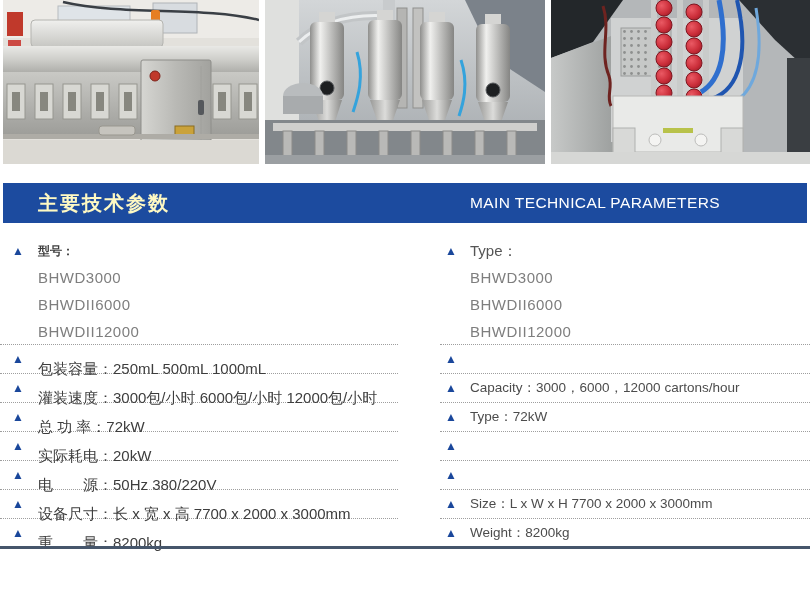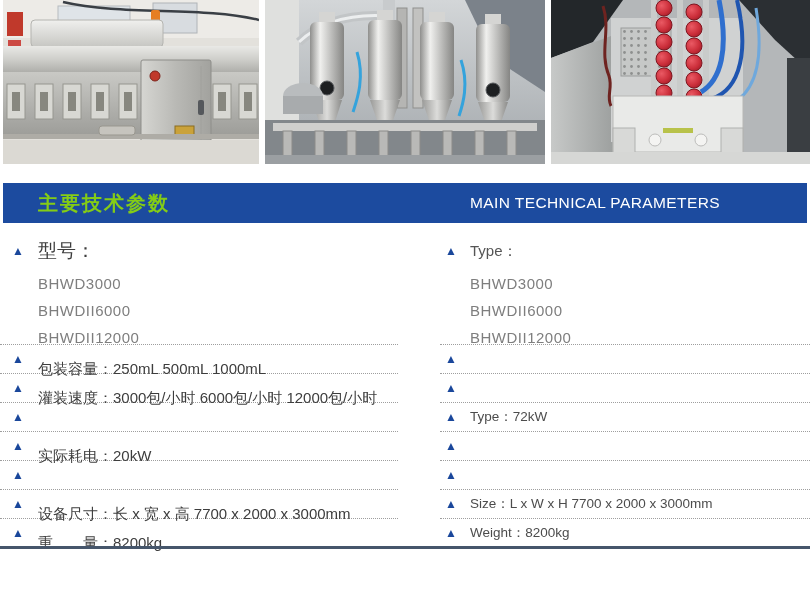--- a/index.html
+++ b/index.html
@@ -8,36 +8,36 @@
 
   
   .photos{position:absolute;top:0;left:0;width:810px;height:164px;display:flex;}
   .photo{height:164px;display:block;flex:0 0 auto;}
   .photo.p1{width:256px;margin-left:3px;}
   .photo.p2{width:280px;margin-left:6px;}
   .photo.p3{width:259px;margin-left:6px;}
 
   
   .header-bar{position:absolute;top:183px;left:3px;width:804px;height:40px;background:#1c4b9f;}
-  .title-zh{position:absolute;left:35px;top:0;line-height:40px;color:#84cc16;
+  .title-zh{position:absolute;left:35px;top:0;line-height:40px;color:#fef9c3;
             font-size:20px;font-weight:bold;letter-spacing:2px;}
   .title-en{position:absolute;left:467px;top:0;line-height:40px;color:#ffffff;
             font-size:15.5px;letter-spacing:0.4px;}
 
   
   .bullet{color:#1a479b;font-size:12px;display:inline-block;}
   .type-block{position:absolute;top:241px;}
   .type-block.left{left:12px;}
   .type-block.right{left:445px;}
   .type-head{display:flex;align-items:center;height:20px;}
   .type-head .bullet{width:26px;}
   .type-block.right .type-head .bullet{width:25px;}
-  .type-label-zh{font-size:19px;color:#3d3d3d;font-weight:normal;}
+  .type-label-zh{font-size:12px;color:#3d3d3d;font-weight:bold;}
   .type-label-en{font-size:15px;color:#555555;}
-  .models{margin-left:26px;margin-top:9px;}
+  .models{margin-left:26px;margin-top:3px;}
   .type-block.right .models{margin-left:25px;}
   .models div{font-size:15px;color:#7e7e7e;line-height:27px;letter-spacing:0.5px;}
 
   
   .col{position:absolute;top:344px;}
   .col.left{left:0;width:398px;}
   .col.right{left:440px;width:370px;}
   .cell{height:28px;display:flex;align-items:center;border-top:1px dotted #9e9e9e;}
   .col.left .cell{padding-left:12px;}
   .col.left .cell .bullet{width:26px;}
@@ -271,44 +271,47 @@
     <div class="cell">
       <span class="bullet">▲</span>
       <span class="txt-zh">包装容量：250mL  500mL  1000mL</span>
     </div>
     <div class="cell">
       <span class="bullet">▲</span>
       <span class="txt-zh">灌装速度：3000包/小时  6000包/小时  12000包/小时</span>
     </div>
     <div class="cell">
       <span class="bullet">▲</span>
+      <span class="txt-zh">总 功 率：72kW</span>
     </div>
     <div class="cell">
       <span class="bullet">▲</span>
       <span class="txt-zh">实际耗电：20kW</span>
     </div>
     <div class="cell">
       <span class="bullet">▲</span>
+      <span class="txt-zh">电　　源：50Hz 380/220V</span>
     </div>
     <div class="cell">
       <span class="bullet">▲</span>
       <span class="txt-zh">设备尺寸：长 x 宽 x 高 7700 x 2000 x 3000mm</span>
     </div>
     <div class="cell">
       <span class="bullet">▲</span>
       <span class="txt-zh">重　　量：8200kg</span>
     </div>
   </div>
 
   <div class="col right">
     <div class="cell">
       <span class="bullet">▲</span>
     </div>
     <div class="cell">
       <span class="bullet">▲</span>
+      <span class="txt-en">Capacity：3000，6000，12000 cartons/hour</span>
     </div>
     <div class="cell">
       <span class="bullet">▲</span>
       <span class="txt-en">Type：72kW</span>
     </div>
     <div class="cell">
       <span class="bullet">▲</span>
     </div>
     <div class="cell">
       <span class="bullet">▲</span>

